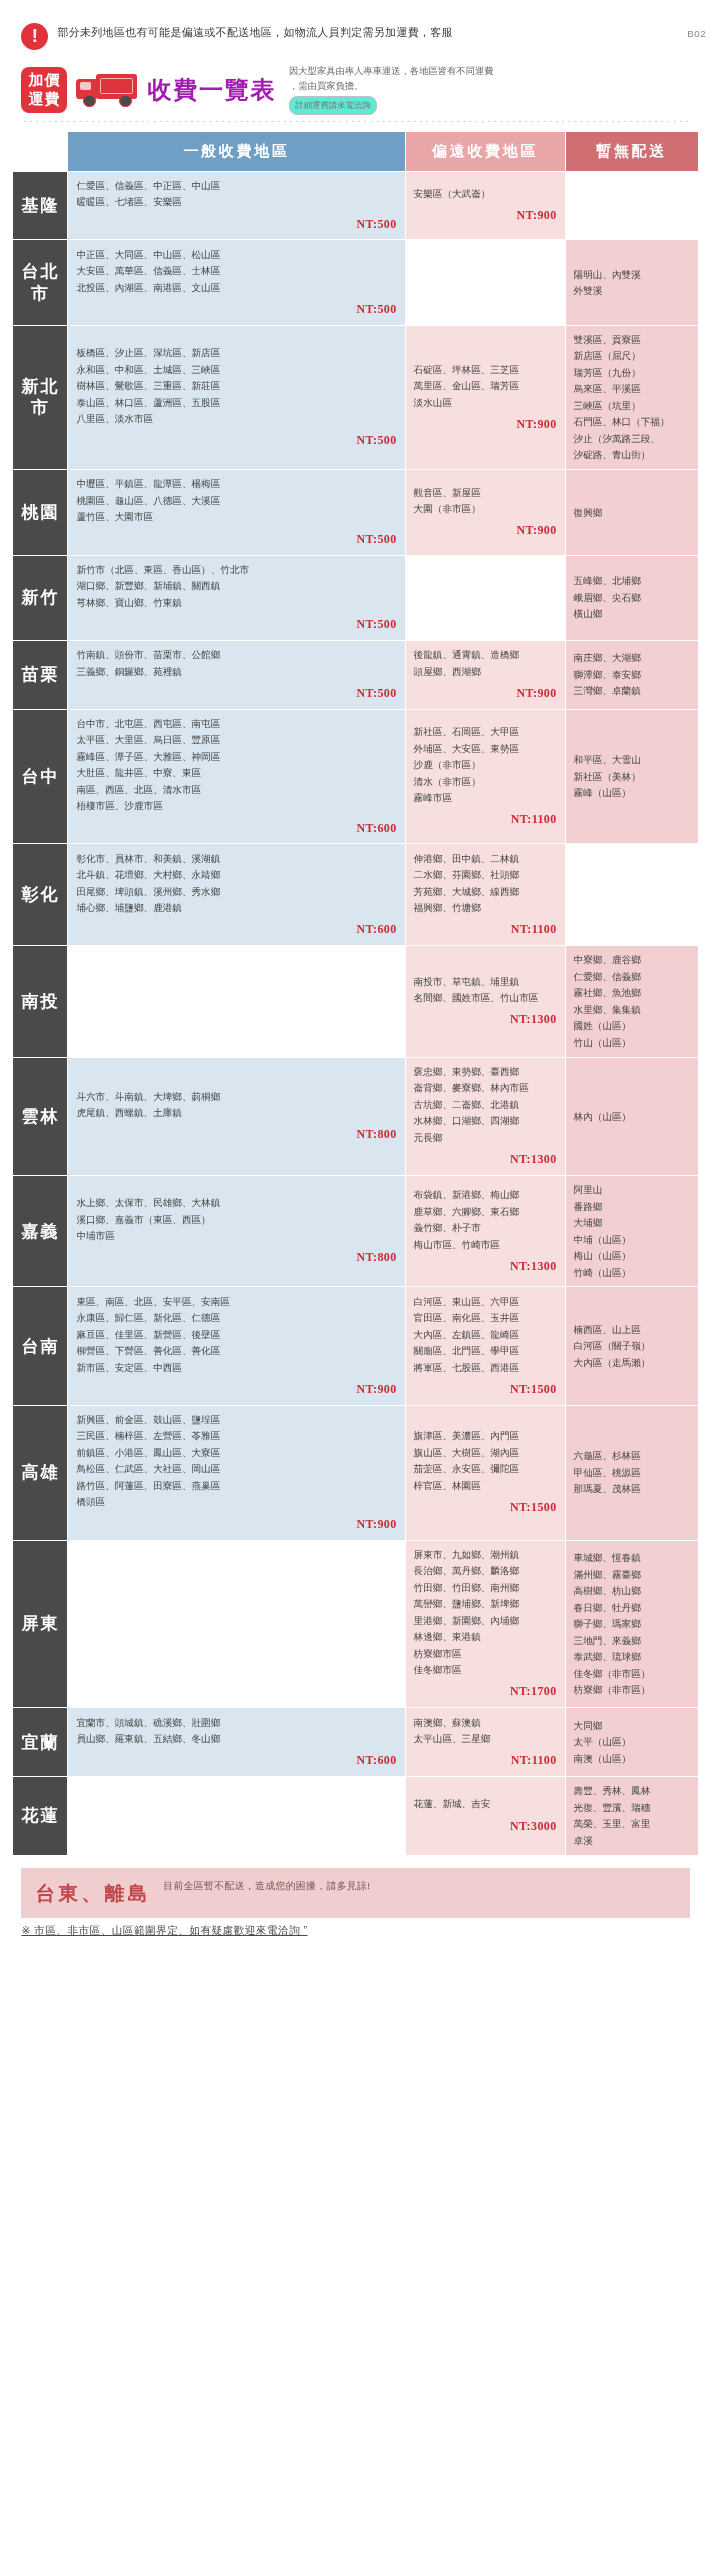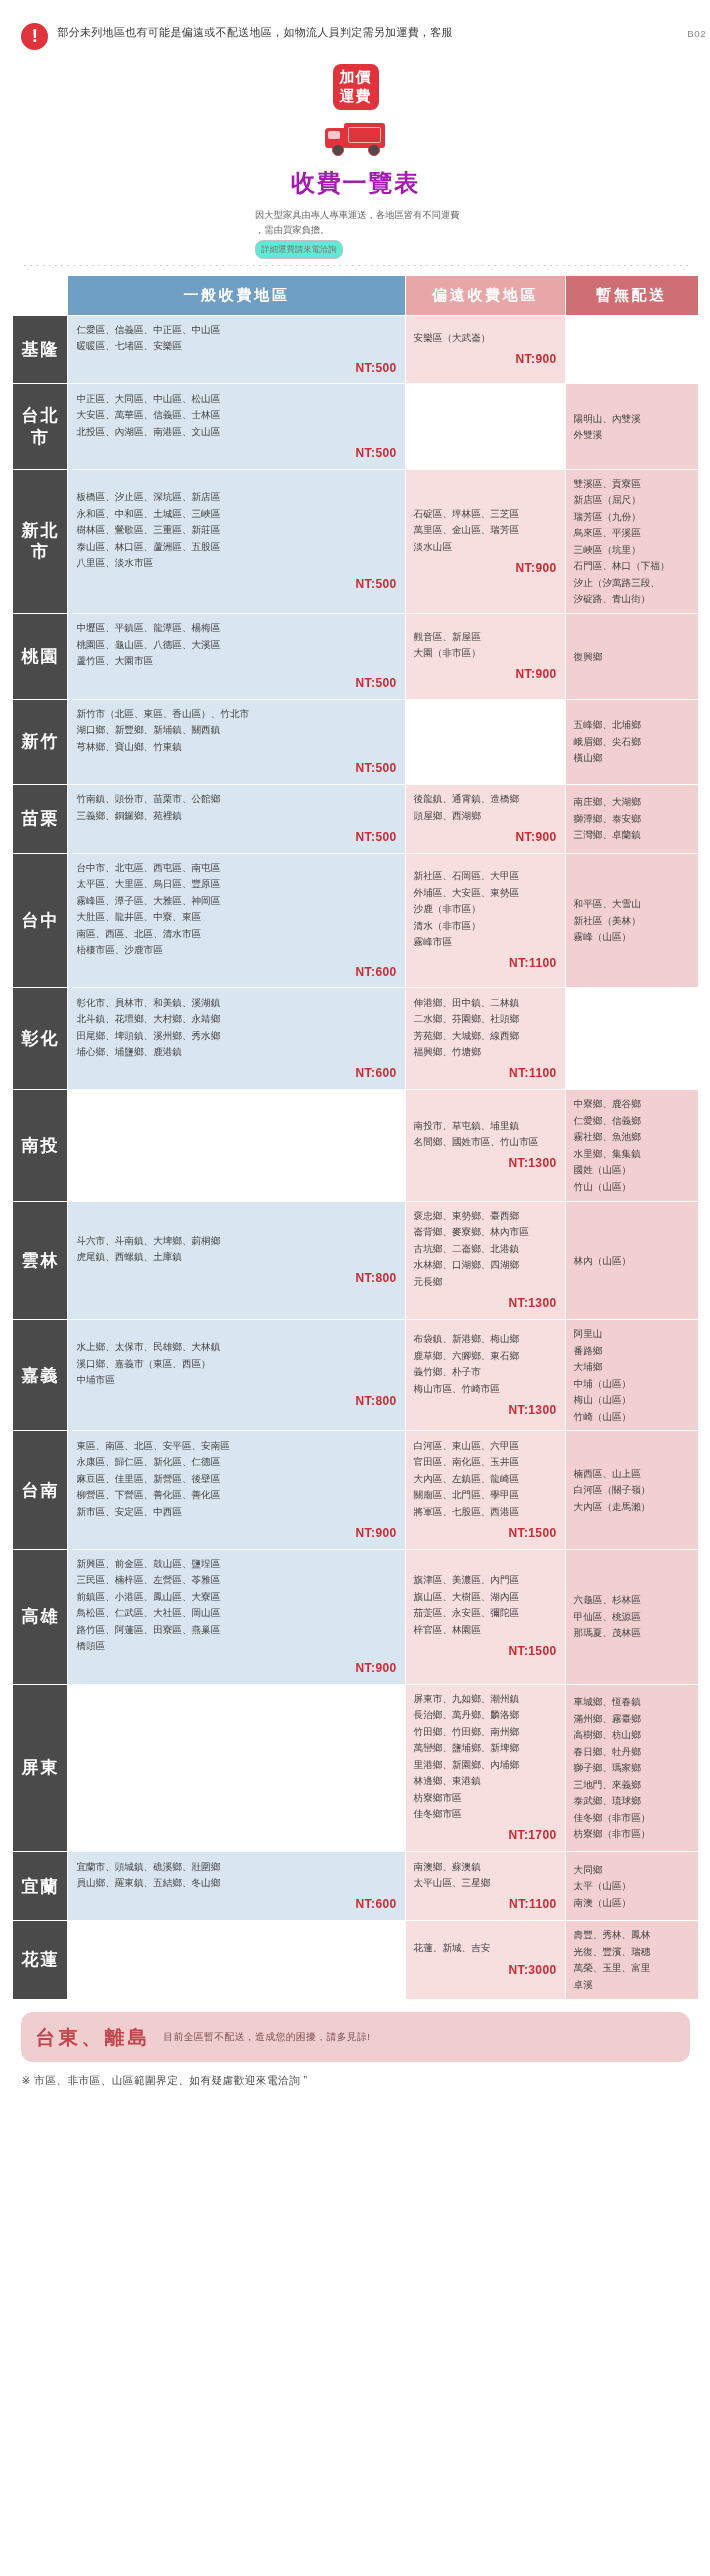--- a/index.html
+++ b/index.html
@@ -27,21 +27,20 @@
     flex:0 0 auto;width:27px;height:27px;border-radius:50%;
     background:#e0333c;color:#fff;display:flex;align-items:center;justify-content:center;
     font-size:18.7px;font-weight:bold;line-height:1;
   }
   .notice-text{font-size:11px;line-height:1.7;color:#3a3a3a;letter-spacing:0.3px;}
 
   
   .banner{
     display:flex;align-items:center;gap:9px;
     margin:3.6px 9px 5.3px 9px;
-    flex-direction:column;
   }
   .badge-box{
     flex:0 0 auto;width:46px;height:46px;border-radius:8px;background:#e0333c;
     color:#fff;font-size:15px;font-weight:bold;line-height:1.25;
     display:flex;flex-direction:column;align-items:center;justify-content:center;
     letter-spacing:0.9px;
   }
   .truck{
     flex:0 0 auto;width:62px;height:39px;position:relative;
   }
@@ -63,21 +62,21 @@
     border-radius:8px;font-size:8.4px;color:#777;background:#5eead4;
   }
   .dots{
     height:0.9px;margin:3.6px 9px 0 9px;
     background-image:linear-gradient(to right,#c9c9c9 33%,rgba(255,255,255,0) 0%);
     background-position:bottom;background-size:6.2px 1.8px;background-repeat:repeat-x;
   }
 
   
   table.fee{
-    width:100%;border-collapse:collapse;margin-top:9px;table-layout:fixed;
+    width:100%;border-collapse:collapse;margin-top:9px;table-layout:fixed;font-family:Liberation Serif, serif;
   }
   table.fee th,table.fee td{vertical-align:middle;}
   .col-label{width:55px;}
   .col-a{width:auto;}
   .col-b{width:160px;}
   .col-c{width:133px;}
 
   thead th{
     height:37px;color:#fff;font-size:15px;font-weight:bold;letter-spacing:2.7px;
     border:1.8px solid #fff;
@@ -102,27 +101,27 @@
   td.zone.empty{background:#ffffff;border:1.8px solid #fff;}
   .zone-lines{display:block;}
   .zone-lines span{display:block;}
   .price{
     display:block;text-align:right;font-weight:bold;font-size:12px;
     color:#cc2b34;margin-top:2.7px;letter-spacing:0.4px;
   }
 
   
   .footer{
-    margin:12.4px 9px 0 9px;background:#f0cdce;border-radius:12px;
-    padding:11.5px 14px;display:flex;align-items:center;gap:12.4px;
+    margin:12.4px 9px 0 9px;background:#f0cdce;border-radius:1px;
+    padding:11.5px 14px;display:flex;align-items:flex-start;gap:12.4px;
   }
   .footer-title{font-size:19.5px;font-weight:bold;color:#c0474c;letter-spacing:3.6px;white-space:nowrap;}
   .footer-note{font-size:9.8px;color:#7d5153;letter-spacing:0.4px;}
   .contact{
-    margin:9px 9px 0 9px;font-size:10.7px;color:#4a4a4a;line-height:1.85;letter-spacing:0.4px;
+    margin:3px 9px 0 9px;font-size:10.7px;color:#4a4a4a;line-height:1.85;letter-spacing:0.4px;text-decoration:underline;
   }
   .contact .l2{padding-left:15px;}
 </style>
 </head>
 <body>
 
 <div class="page">
 
   <div class="corner-code">B02</div>
 

